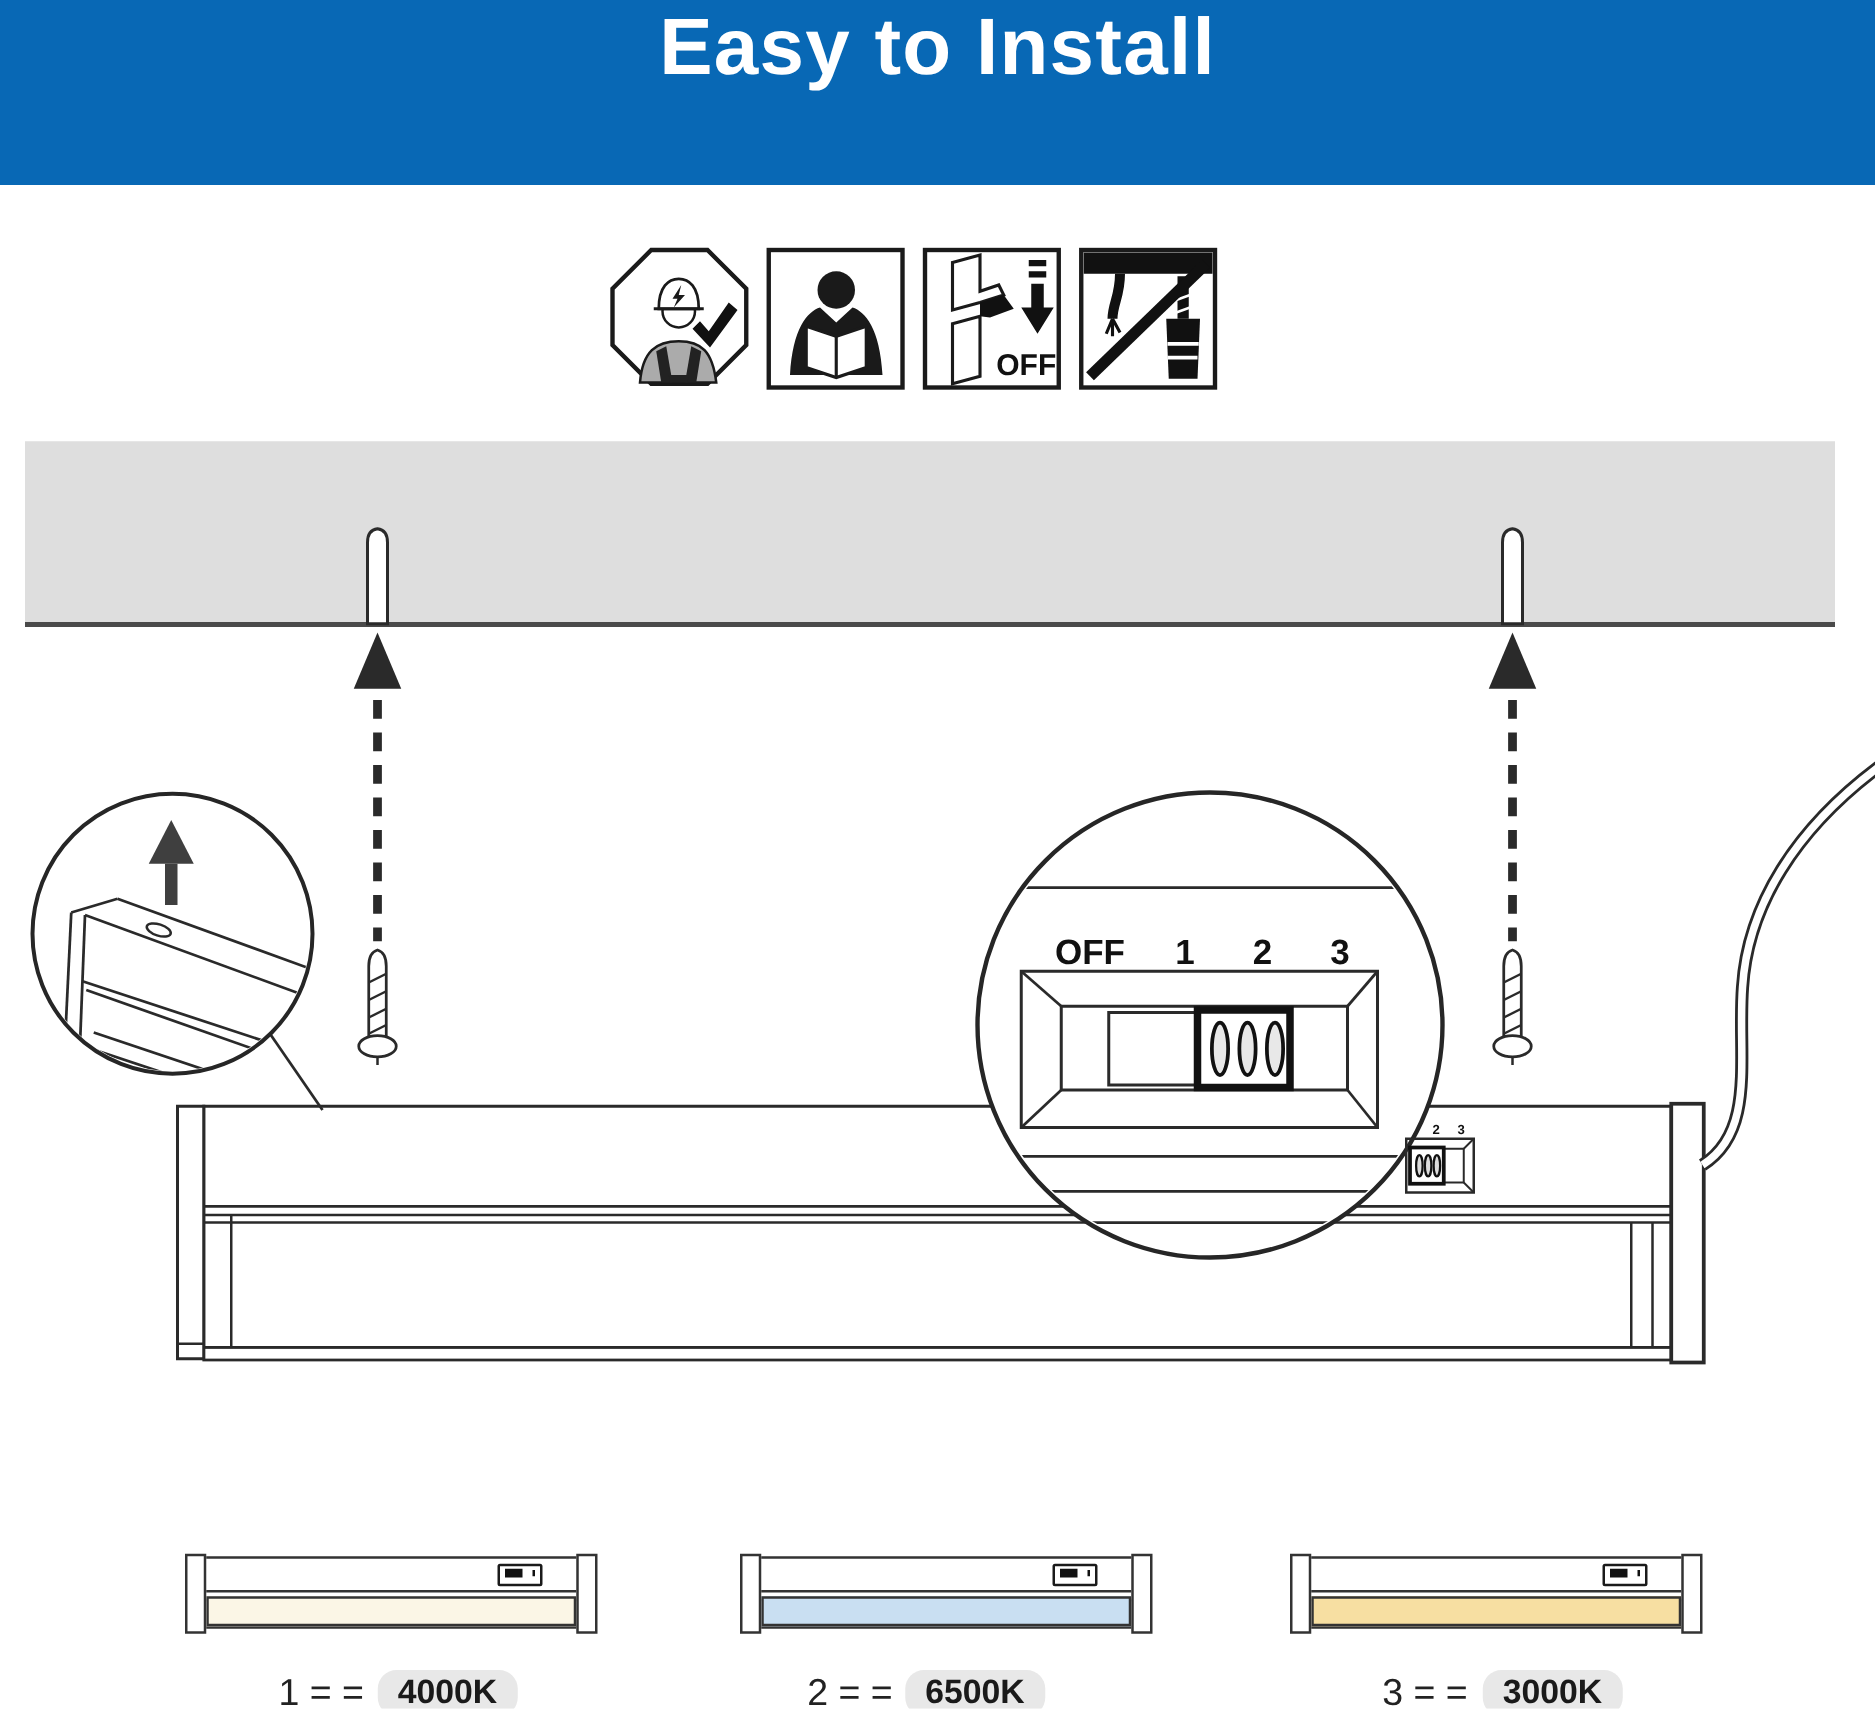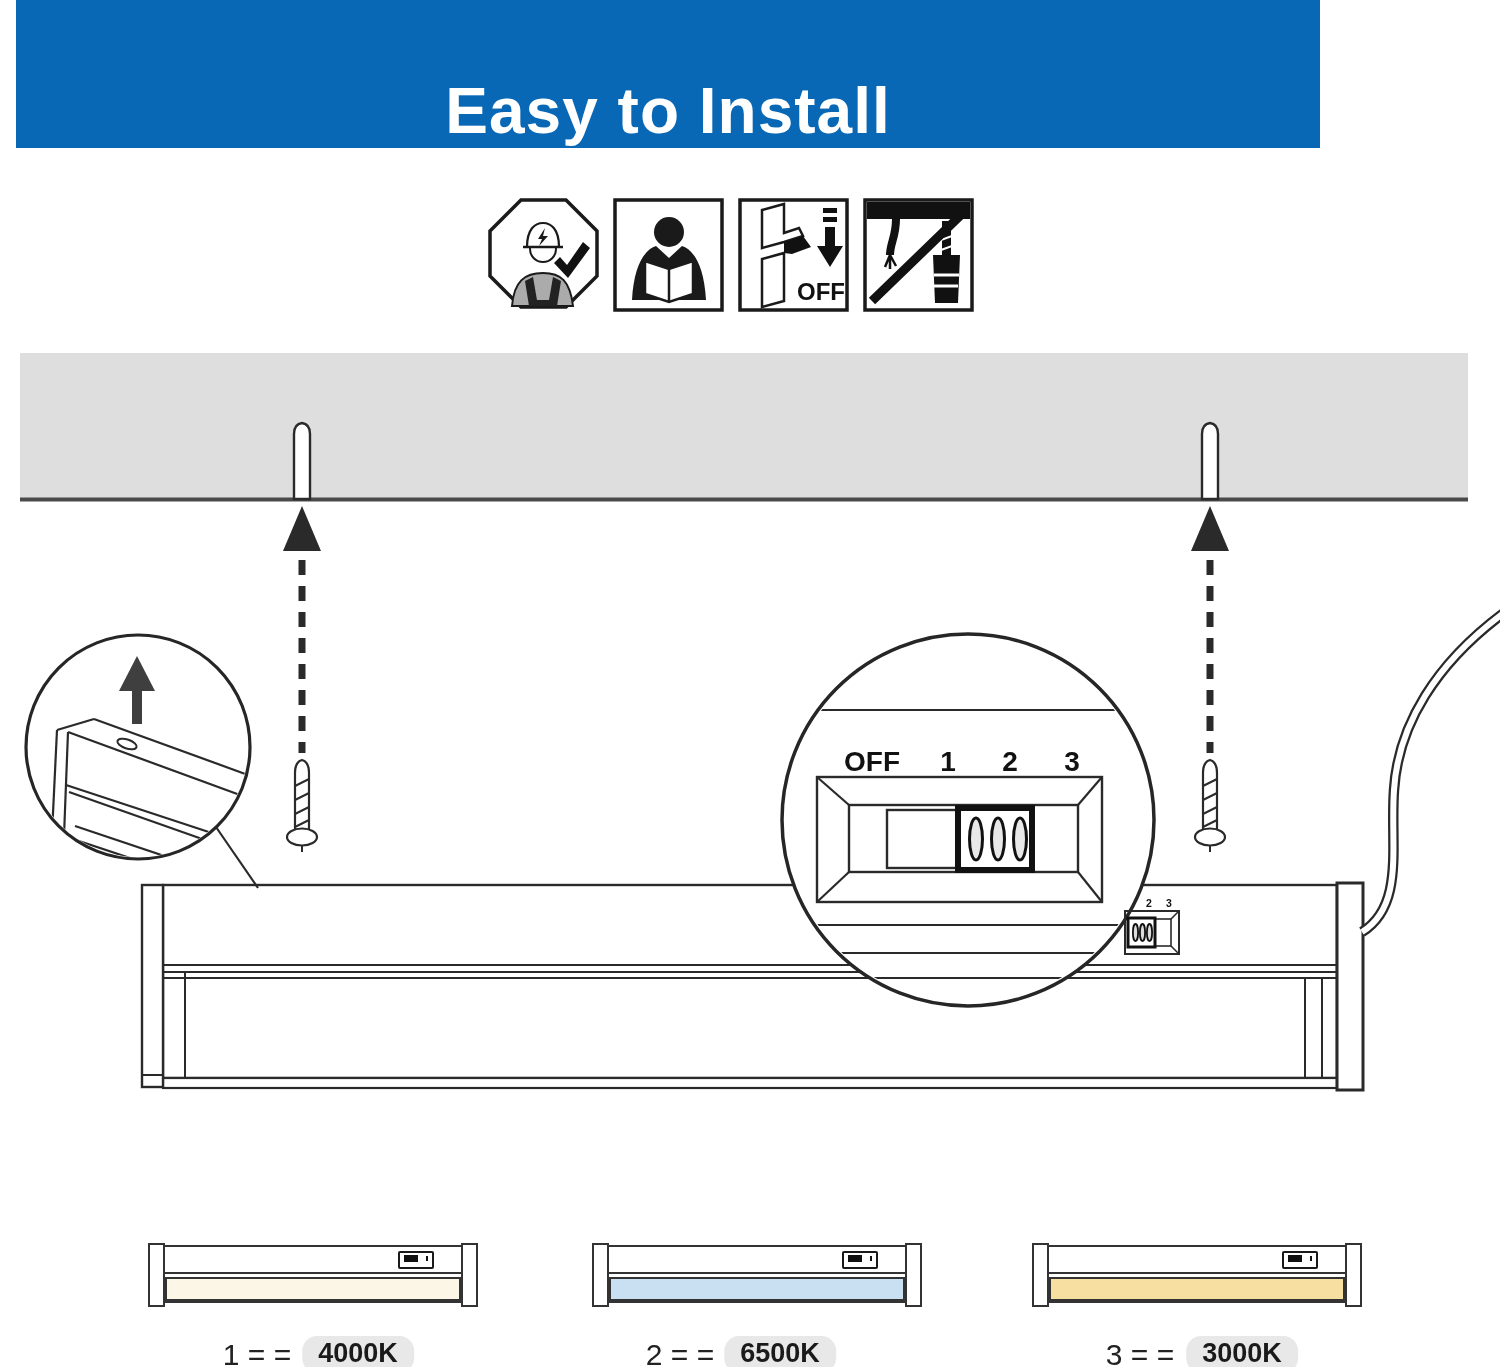--- a/index.html
+++ b/index.html
@@ -1,20 +1,20 @@
 <!DOCTYPE html>
 <html><head>
 <meta charset="utf-8">
 <style>
   html,body{margin:0;padding:0;background:#fff;}
   #stage{position:relative;width:1500px;height:1367px;background:#fff;overflow:hidden;
          font-family:"Liberation Sans",sans-serif;}
   
-  .hdr{position:absolute;left:16px;top:0;width:1304px;height:148px;display:flex;
-       align-items:flex-end;justify-content:center;}
+  .hdr{position:absolute;left:0;top:0;width:1500px;height:148px;display:flex;
+       align-items:flex-start;justify-content:center;}
   .hdr h1{margin:0;font-size:64px;font-weight:bold;letter-spacing:1px;}
   
   .icons{position:absolute;left:487px;top:196px;display:flex;gap:12px;}
   .icons svg{display:block;}
   
   svg.diagram{position:absolute;left:0;top:0;pointer-events:none;}
   svg text{font-family:"Liberation Sans",sans-serif;}
   .sw-label{font-size:28px;font-weight:bold;fill:#111;}
   .sw-label-sm{font-size:10.5px;font-weight:bold;fill:#111;}
   

